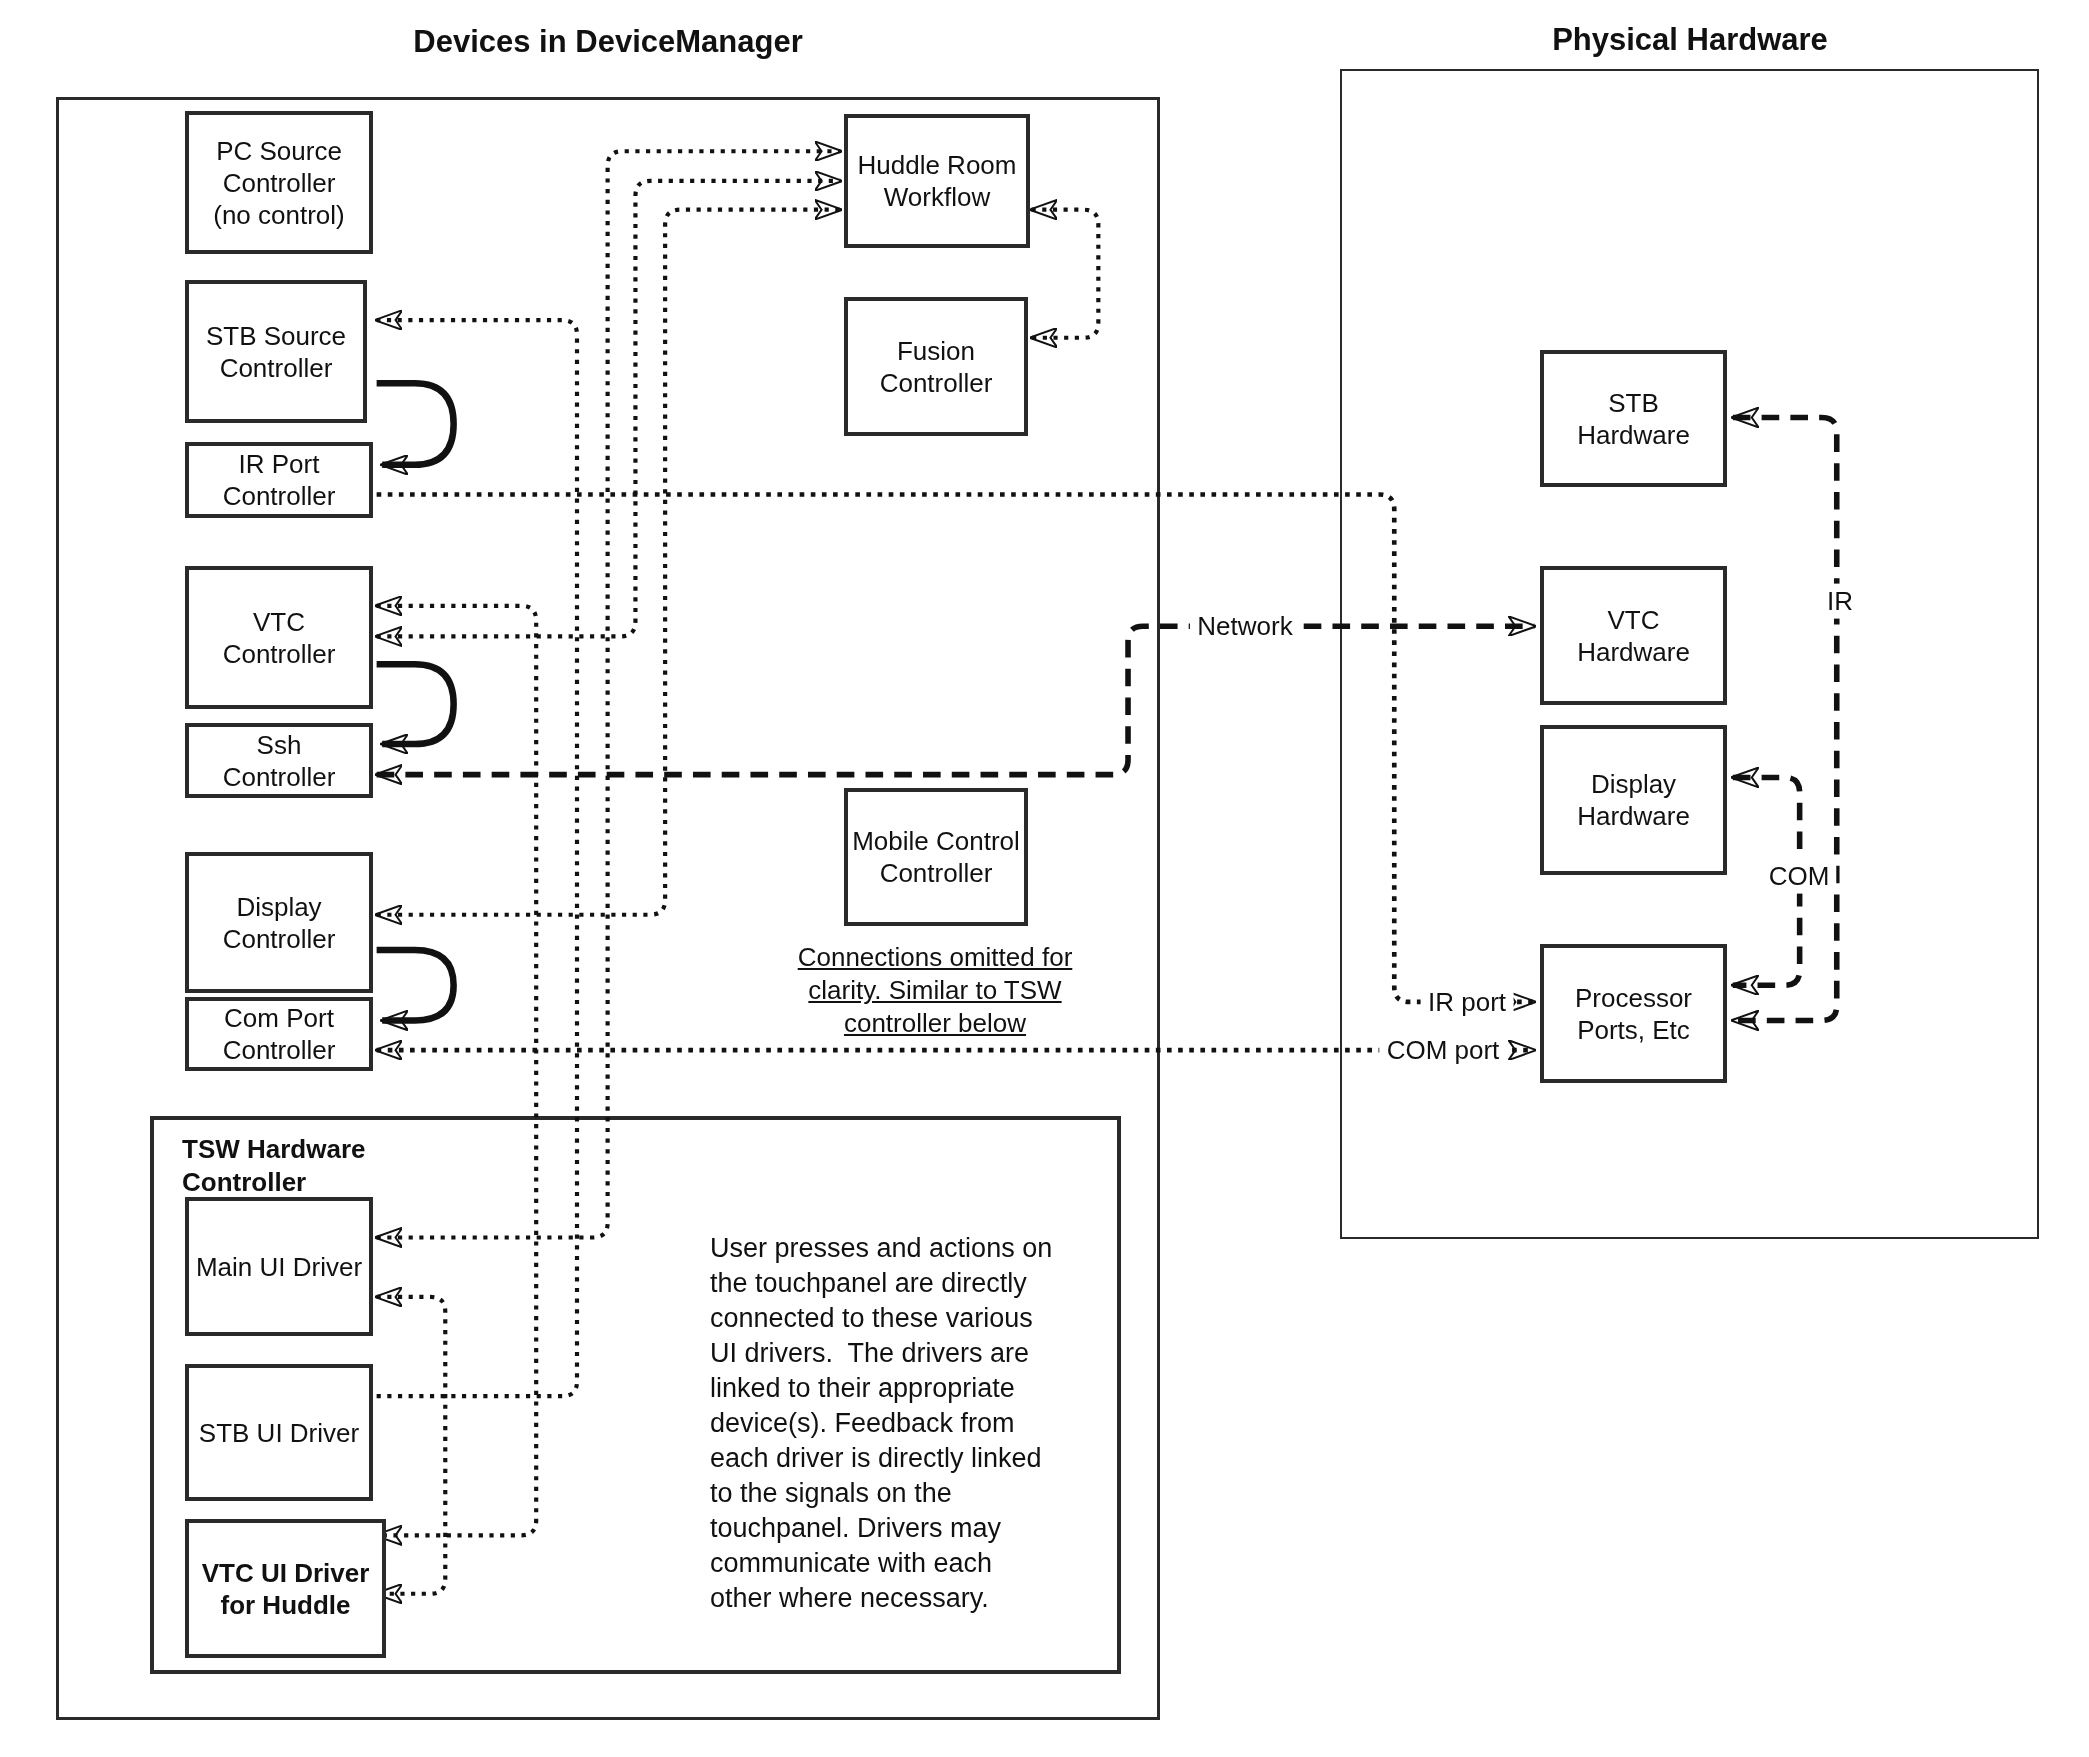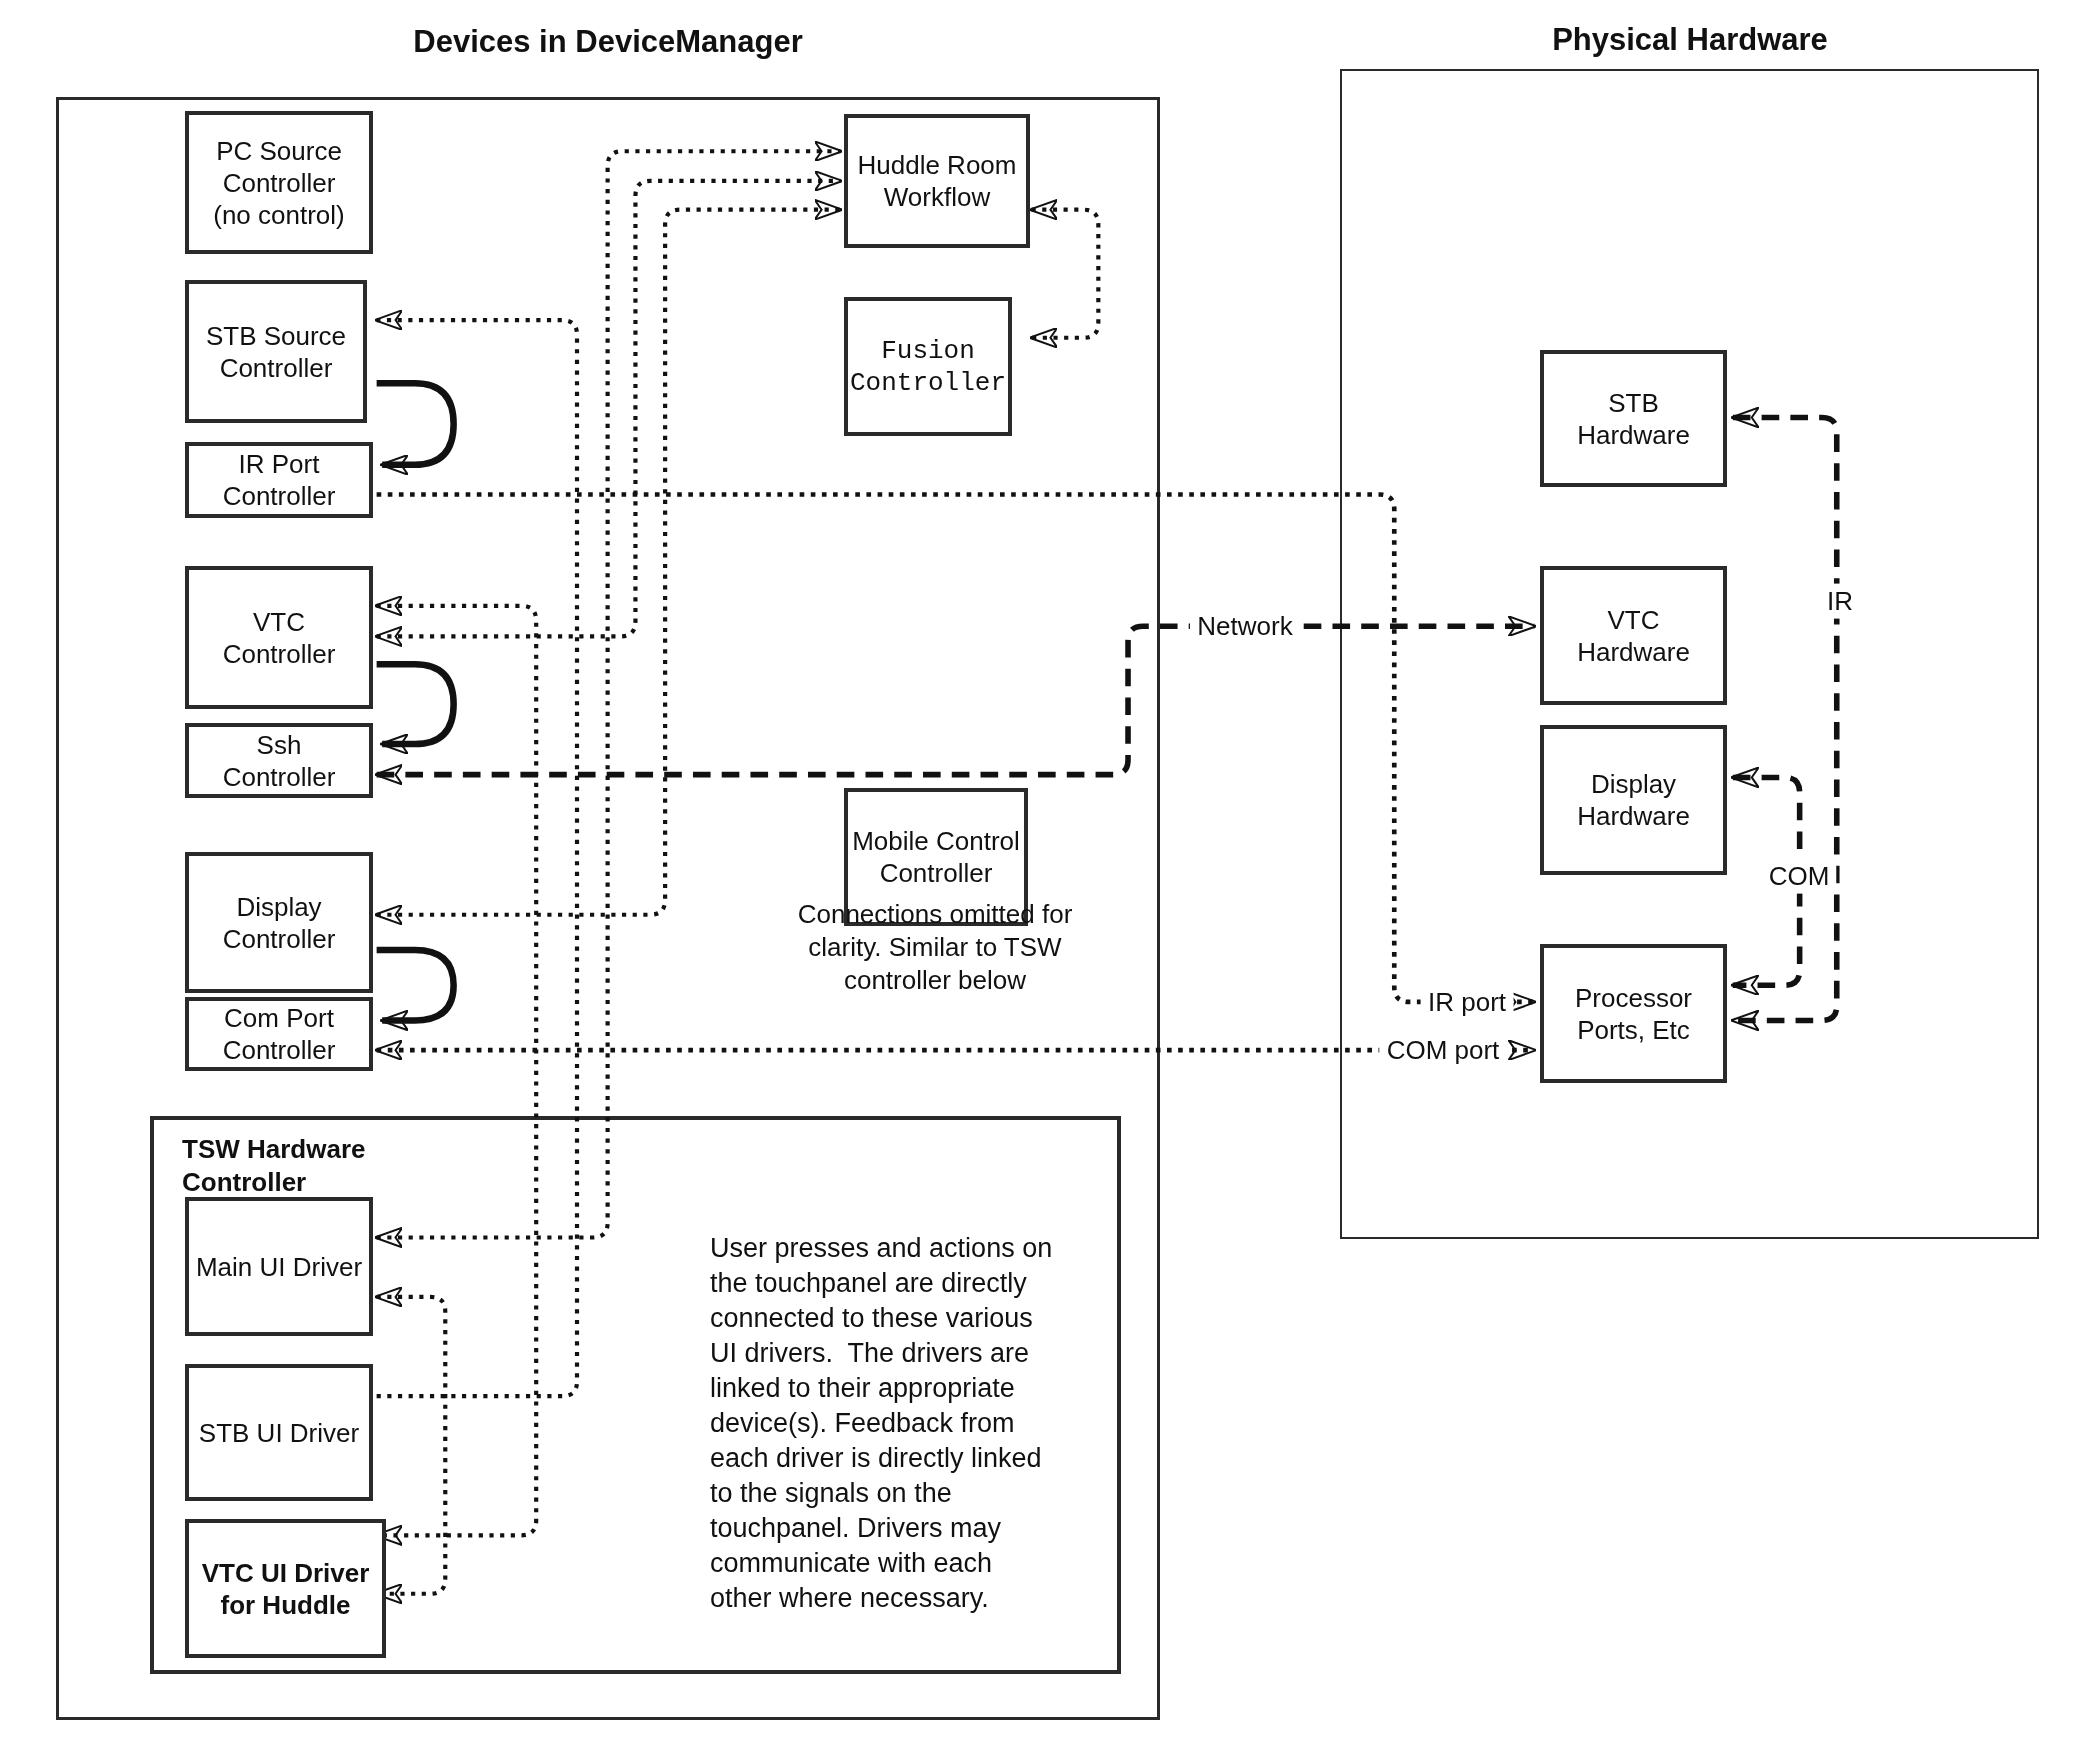--- a/index.html
+++ b/index.html
@@ -97,42 +97,42 @@
 Controller</div>
   <div class="node" style="left:185px; top:723px; width:188px; height:75px;">Ssh
 Controller</div>
   <div class="node" style="left:185px; top:852px; width:188px; height:141px;">Display
 Controller</div>
   <div class="node" style="left:185px; top:997px; width:188px; height:74px;">Com Port
 Controller</div>
 
   <div class="node" style="left:844px; top:114px; width:186px; height:134px;">Huddle Room
 Workflow</div>
-  <div class="node" style="left:844px; top:297px; width:168px; height:139px;font-family:Liberation Mono, monospace;">Fusion
+  <div class="node" style="left:844px; top:297px; width:184px; height:139px;">Fusion
 Controller</div>
   <div class="node" style="left:844px; top:788px; width:184px; height:138px;">Mobile Control
 Controller</div>
 
   <div class="node" style="left:185px; top:1197px; width:188px; height:139px;">Main UI Driver</div>
   <div class="node" style="left:185px; top:1364px; width:188px; height:137px;">STB UI Driver</div>
   <div class="node" style="left:185px; top:1519px; width:201px; height:139px;font-weight:bold;">VTC UI Driver
 for Huddle</div>
 
   <div class="node" style="left:1540px; top:350px; width:187px; height:137px;">STB
 Hardware</div>
   <div class="node" style="left:1540px; top:566px; width:187px; height:139px;">VTC
 Hardware</div>
   <div class="node" style="left:1540px; top:725px; width:187px; height:150px;">Display
 Hardware</div>
   <div class="node" style="left:1540px; top:944px; width:187px; height:139px;">Processor
 Ports, Etc</div>
 
   <div class="tsw-label" style="left:182px; top:1133px;">TSW Hardware
 Controller</div>
-  <div class="note" style="left:935px; top:898px;">Connections omitted for
+  <div class="note" style="left:935px; top:941px;text-decoration:underline;">Connections omitted for
 clarity. Similar to TSW
 controller below</div>
   <div class="paragraph" style="left:710px; top:1231px; width:445px;">User presses and actions on
 the touchpanel are directly
 connected to these various
 UI drivers.  The drivers are
 linked to their appropriate
 device(s). Feedback from
 each driver is directly linked
 to the signals on the

